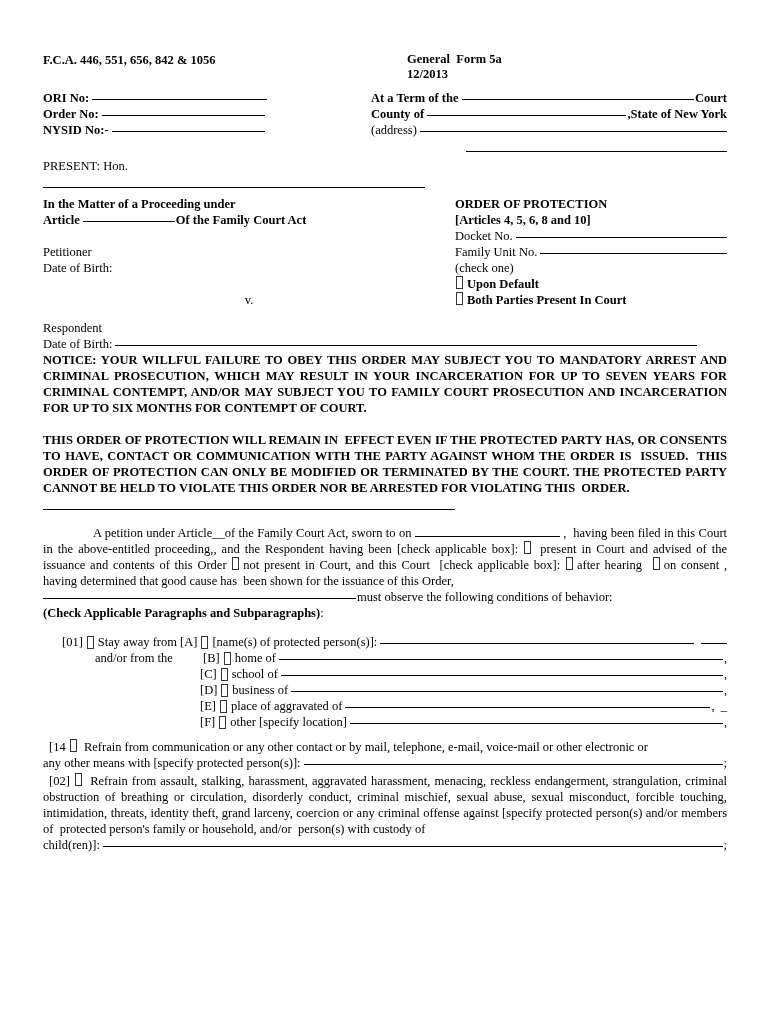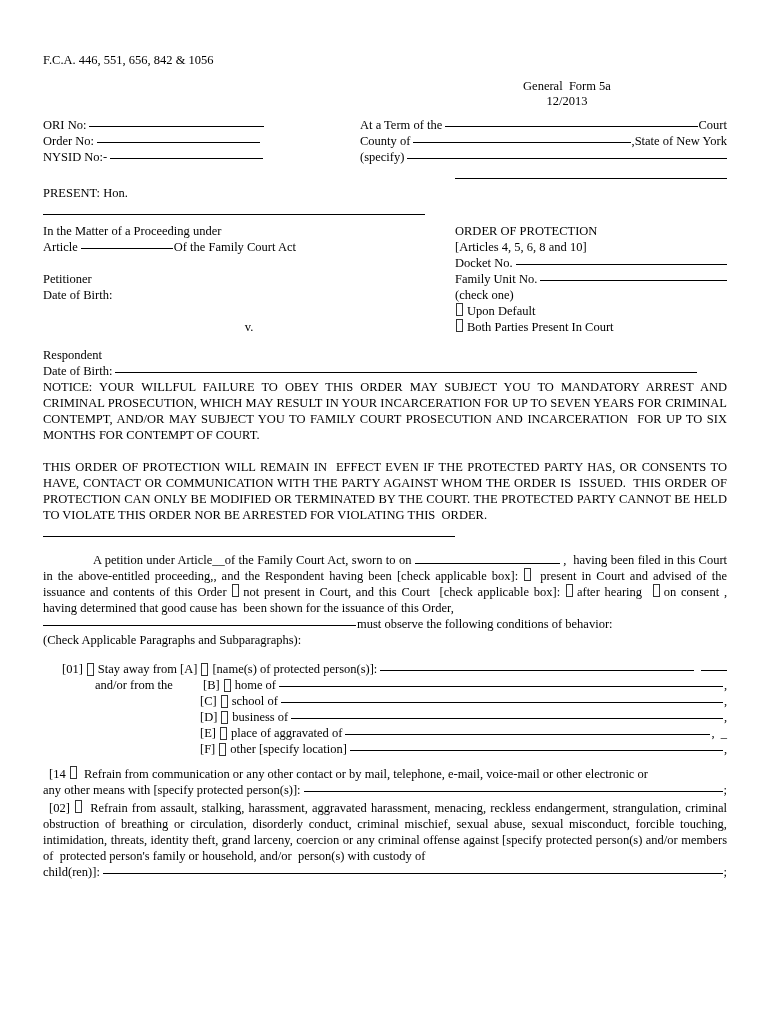--- a/index.html
+++ b/index.html
@@ -1,25 +1,25 @@
 <!DOCTYPE html>
 <html><head>
 <meta charset="utf-8">
 <style>
   html,body{margin:0;padding:0;background:#fff;}
   .page{position:relative;width:770px;height:1024px;background:#fff;color:#000;
     font-family:"Liberation Serif","DejaVu Serif",serif;font-size:12.5px;line-height:16px;
     padding:52px 43px 0 43px;box-sizing:border-box;overflow:hidden;}
-  .b{font-weight:normal;}
+  .b{font-weight:bold;}
   .t{white-space:pre-wrap;}
   .hdr{display:flex;justify-content:space-between;align-items:flex-start;}
-  .hdr-right{width:320px;text-align:center;line-height:15px;margin-top:27px;}
+  .hdr-right{width:320px;text-align:left;line-height:15px;}
   .cols{display:flex;}
   .capL{width:300px;}
-  .capR{flex:1;margin-left:17px;}
+  .capR{flex:1;margin-left:28px;}
   .matL{width:412px;}
   .matR{flex:1;}
   .row{display:flex;align-items:center;line-height:16px;min-height:16px;}
   .row .t{margin-right:3px;flex:0 0 auto;}
   .row .blank + .t{margin-right:0;margin-left:1px;}
   .blank{flex:1 1 auto;border-bottom:1px solid #000;height:2px;min-width:8px;}
   .iblank{display:inline-block;border-bottom:1px solid #000;height:2px;}
   .hrline{height:13px;border-bottom:1px solid #000;margin-bottom:3px;}
   .cb{display:inline-block;width:5px;height:11px;border:1px solid #333;margin:0 4px 0 1px;
       vertical-align:-1px;flex:0 0 auto;background:#fff;}
@@ -63,21 +63,21 @@
         <span class="t b">At a Term of the</span>
         <span class="blank"></span>
         <span class="t b">Court</span>
       </div>
       <div class="row">
         <span class="t b">County of</span>
         <span class="blank"></span>
         <span class="t b">,State of New York</span>
       </div>
       <div class="row">
-        <span class="t">(specify)</span>
+        <span class="t">(address)</span>
         <span class="blank"></span>
       </div>
       <div class="hrline" style="margin-left:95px"></div>
     </div>
   </div>
 
   <div class="t" style="margin-top:3px">PRESENT: Hon.</div>
   <div class="hrline" style="width:382px;margin-bottom:8px"></div>
 
   <div class="cols">

